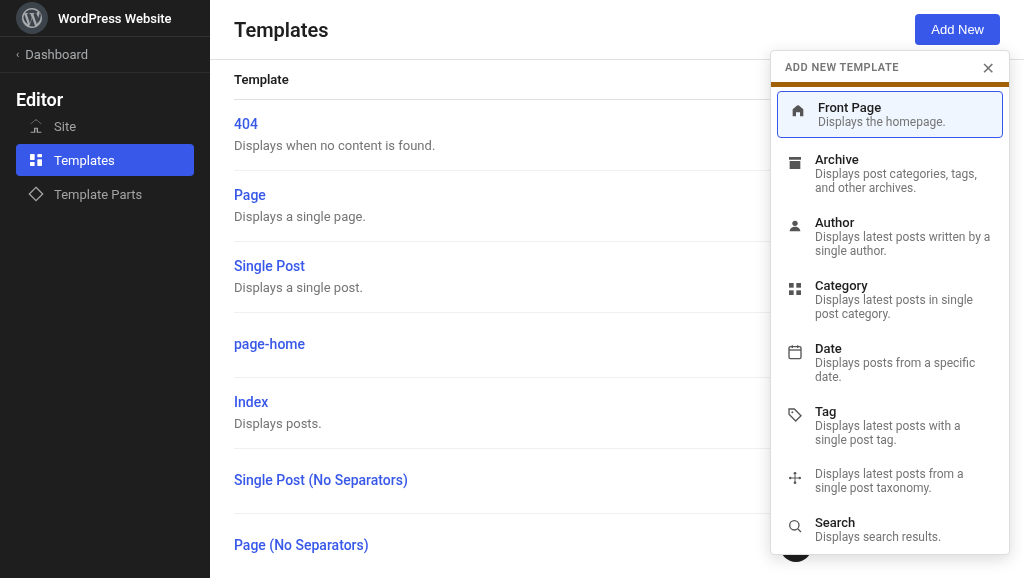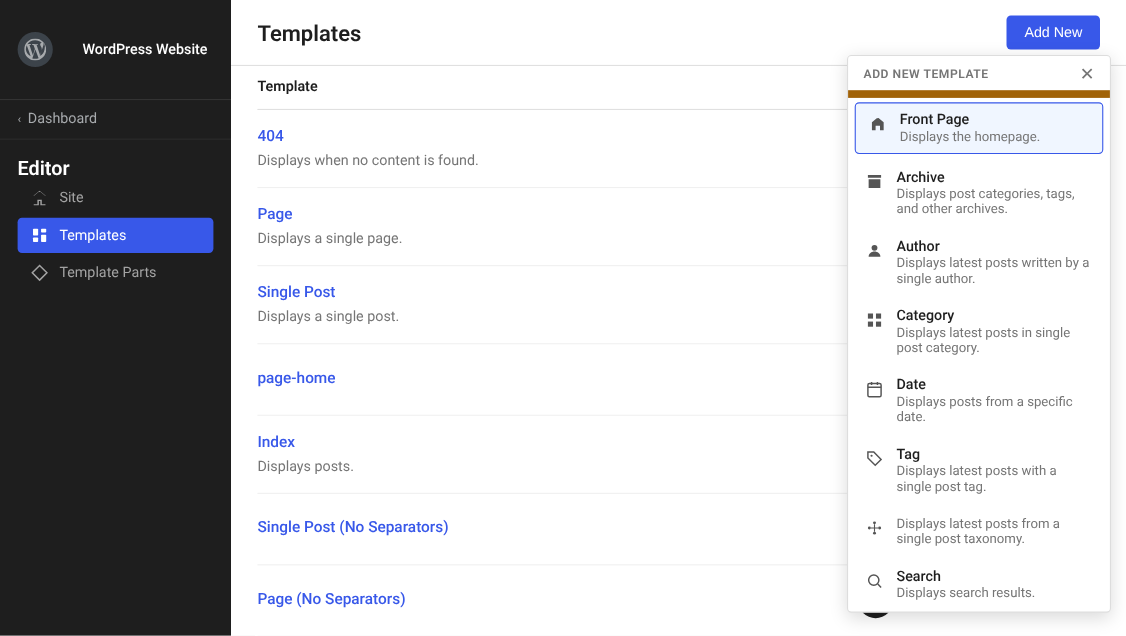--- a/index.html
+++ b/index.html
@@ -11,22 +11,22 @@
       background: #1e1e1e;
       color: #fff;
       display: flex;
       flex-direction: column;
       flex-shrink: 0;
       height: 578px;
     }
     .sidebar-header {
       display: flex;
       align-items: center;
-      padding: 29px 16px;
-      gap: 27px;
+      padding: 2px 16px;
+      gap: 10px;
       border-bottom: 1px solid #333;
     }
     .wp-logo {
       width: 32px;
       height: 32px;
       background: #3c434a;
       border-radius: 50%;
       display: flex; align-items: center; justify-content: center;
       flex-shrink: 0;
     }
@@ -178,21 +178,21 @@
       width: 240px;
       z-index: 100;
     }
     .dropdown-header {
       padding: 10px 14px 8px;
       font-size: 11px;
       font-weight: 600;
       color: #757575;
       text-transform: uppercase;
       letter-spacing: 0.5px;
-      border-bottom: 7px solid #a16207;
+      border-bottom: 5px solid #a16207;
     }
     .dropdown-item {
       display: flex;
       align-items: flex-start;
       gap: 10px;
       padding: 10px 14px;
       cursor: pointer;
       border-radius: 0;
     }
     .dropdown-item.selected { background: #f0f6ff; border: 1.5px solid #3858e9; border-radius: 4px; margin: 4px 6px; padding: 8px 10px; }

